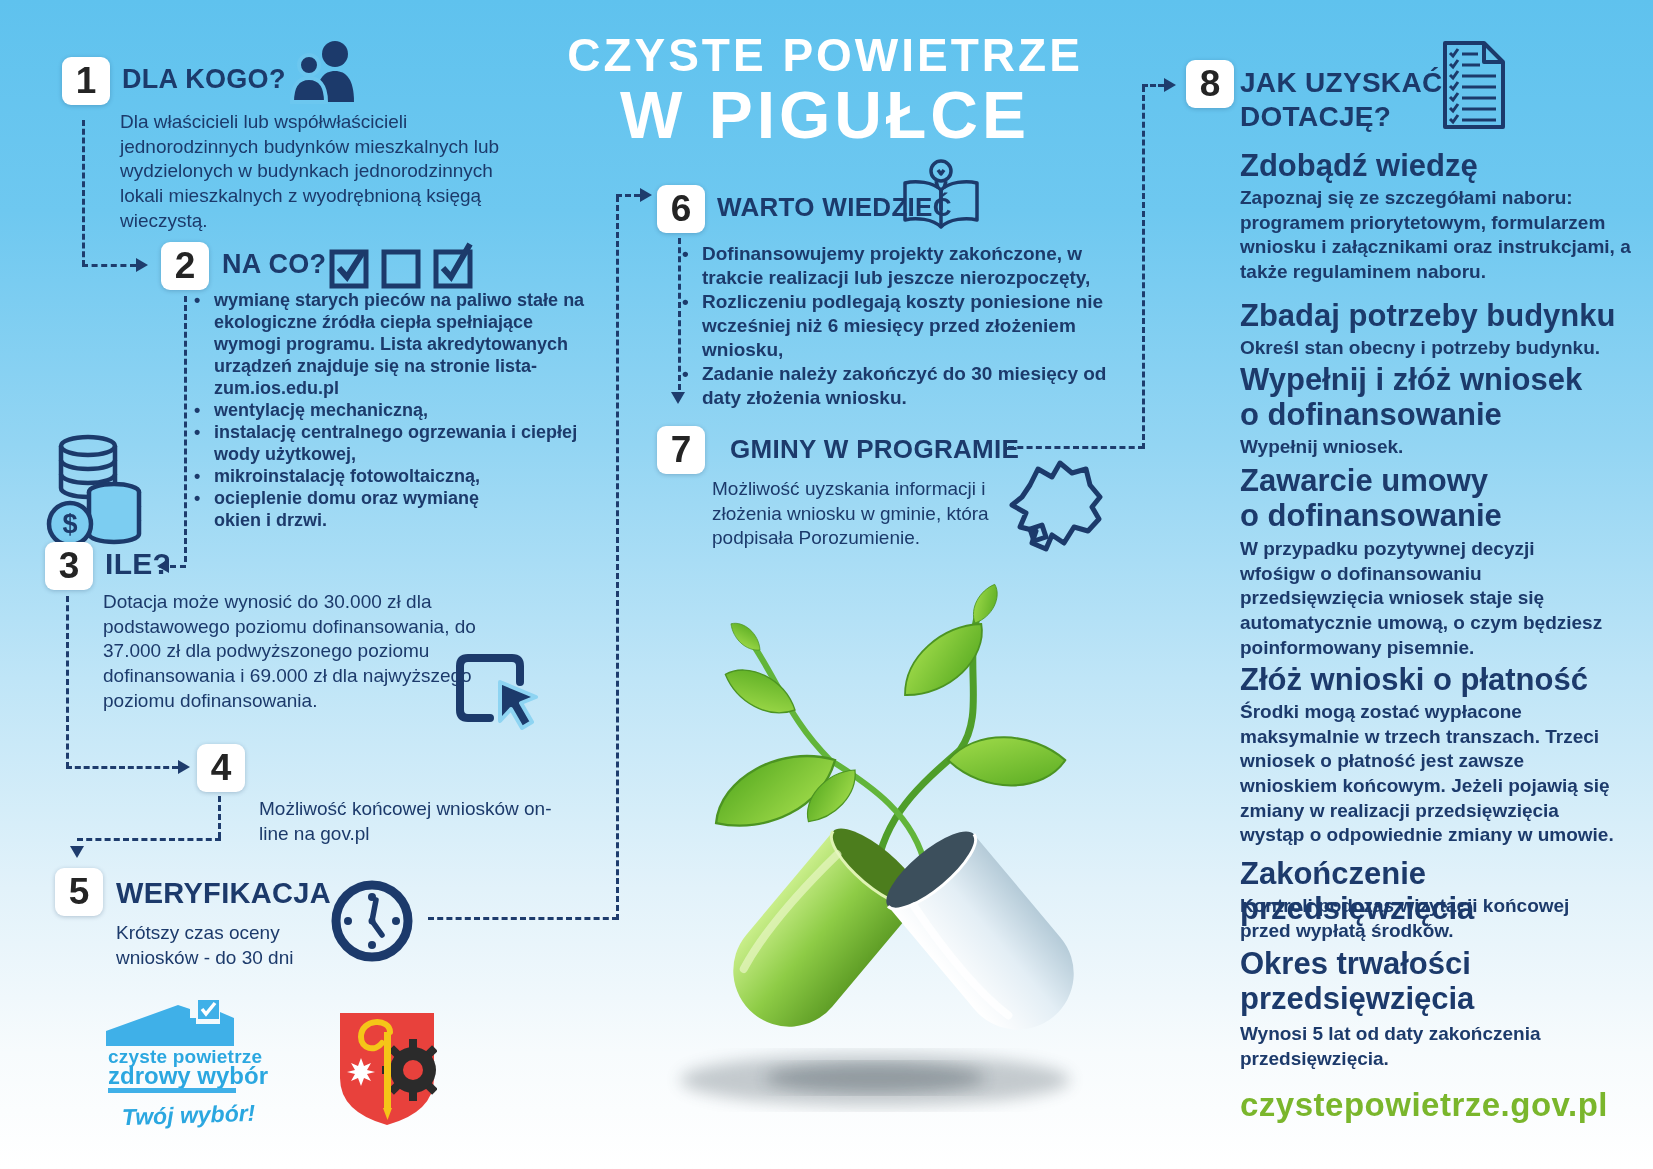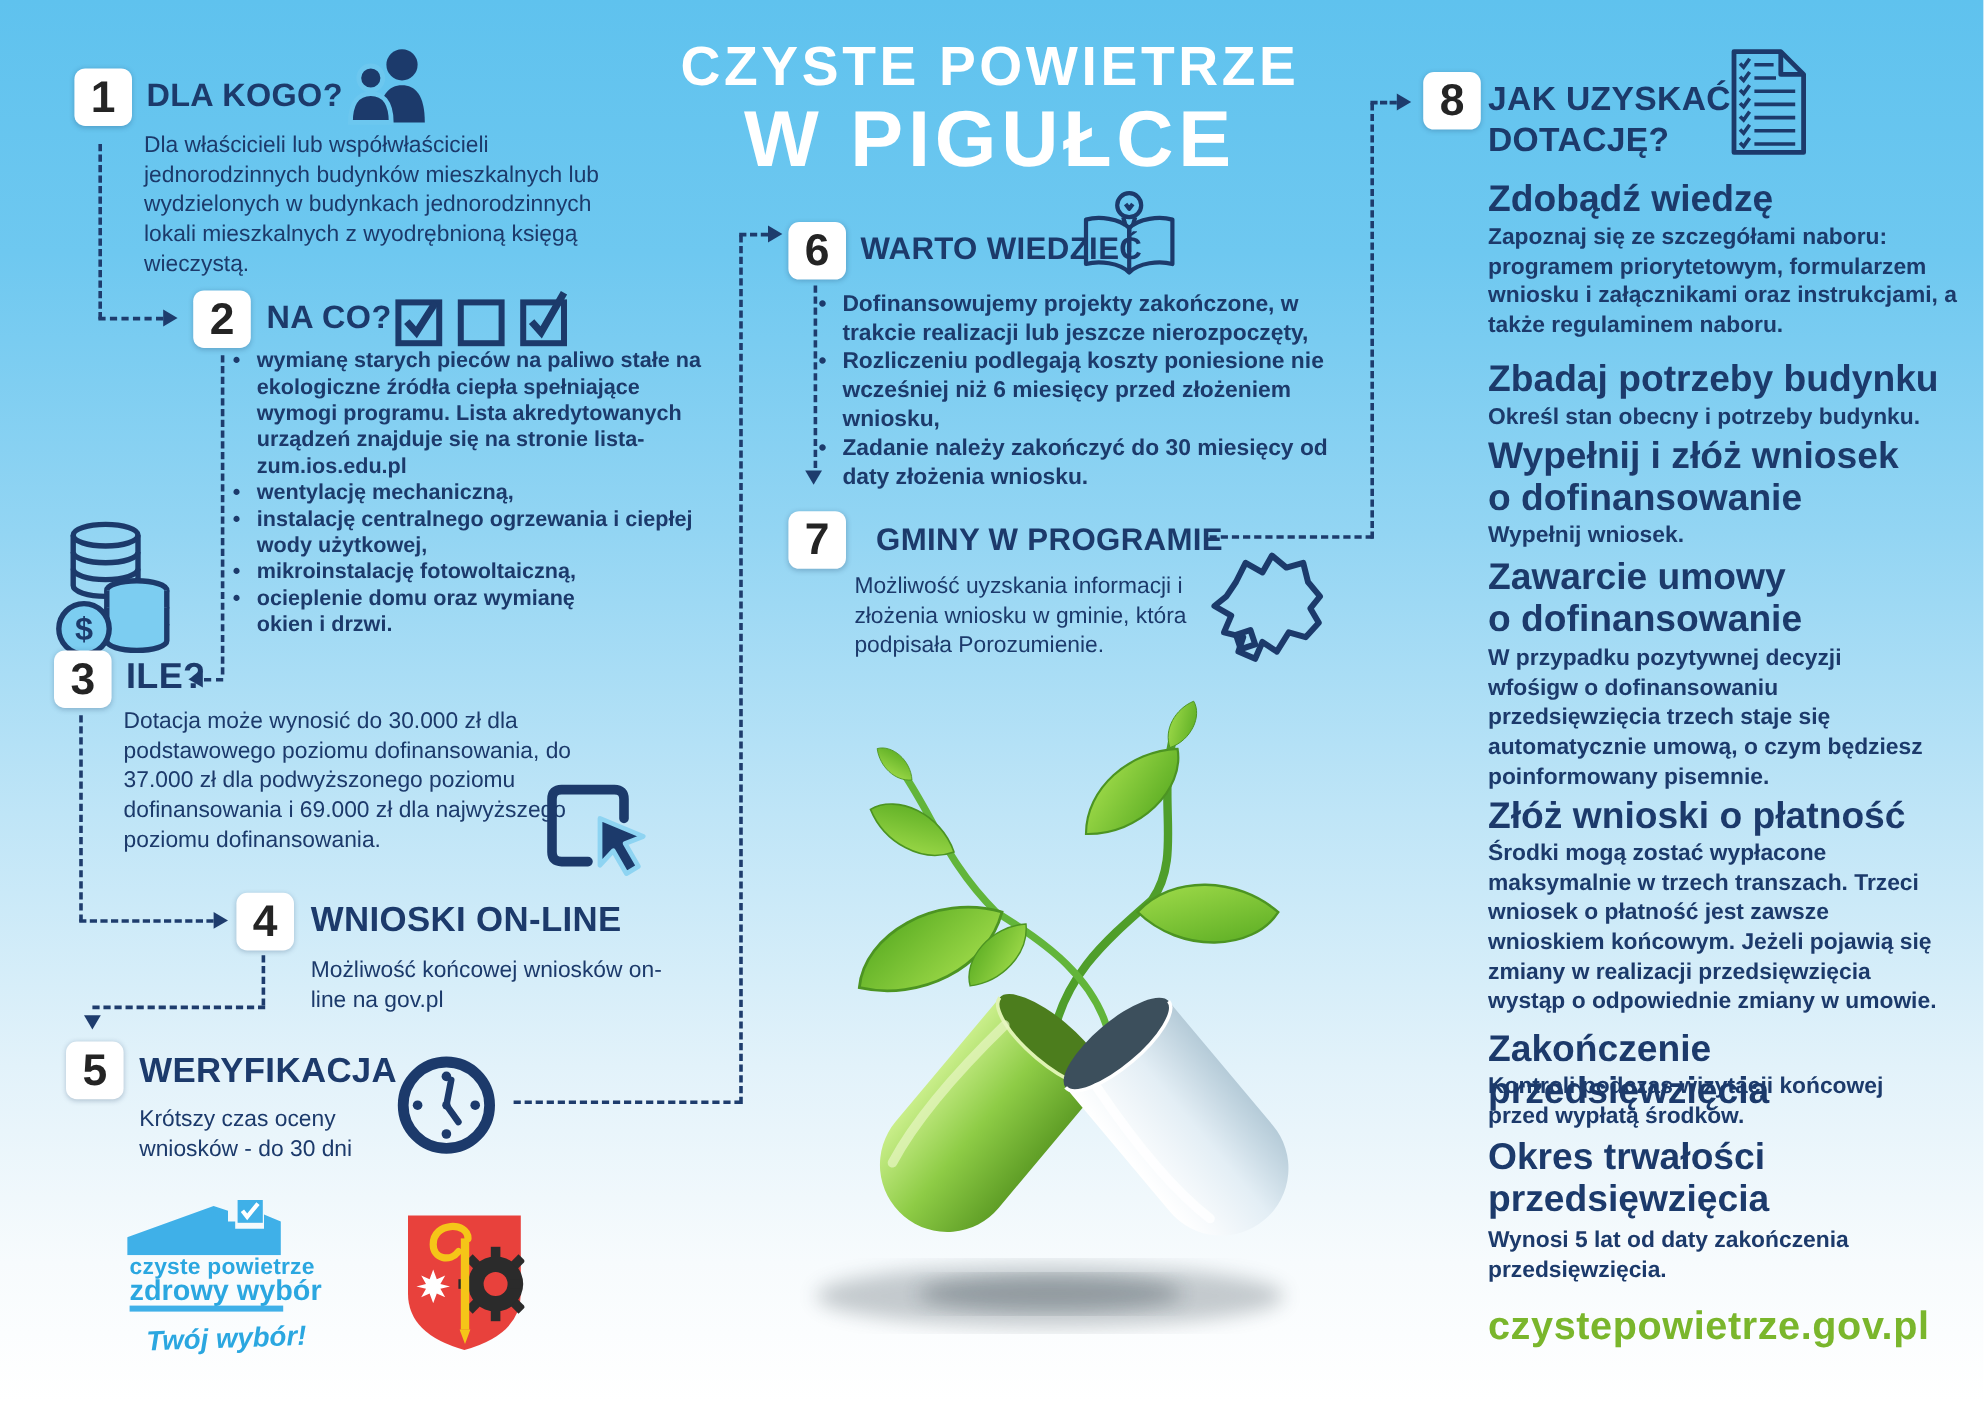--- a/index.html
+++ b/index.html
@@ -127,21 +127,20 @@
   <div class="badge" style="left:45px;top:542px;">3</div>
   <div class="t-sec" style="left:105px;top:547px;font-size:30px;">ILE?</div>
   <div class="body-t" style="left:103px;top:590px;width:410px;">Dotacja może wynosić do 30.000 zł dla podstawowego poziomu dofinansowania, do 37.000 zł dla podwyższonego poziomu dofinansowania i 69.000 zł dla najwyższego poziomu dofinansowania.</div>
 
   <svg class="abs" style="left:450px;top:648px;" width="108" height="95" viewBox="0 0 108 95">
     <path d="M40,70 H18 Q10,70 10,62 V18 Q10,10 18,10 H62 Q70,10 70,18 V34" fill="none" stroke="#1c3a6b" stroke-width="8" stroke-linecap="round"></path>
     <path d="M50,34 l36,15 l-15,6 l11,19 l-10,6 l-11,-19 l-11,12 Z" fill="#1c3a6b" stroke="#8ed4f2" stroke-width="4" stroke-linejoin="round"></path>
   </svg>
 
   <div class="badge" style="left:197px;top:744px;">4</div>
-  <div class="t-sec" style="left:259px;top:751px;font-size:29px;">WNIOSKI ON-LINE</div>
   <div class="body-t" style="left:259px;top:797px;width:310px;">Możliwość końcowej wniosków on-line na gov.pl</div>
 
   <div class="badge" style="left:55px;top:868px;">5</div>
   <div class="t-sec" style="left:116px;top:877px;font-size:29px;">WERYFIKACJA</div>
   <div class="body-t" style="left:116px;top:921px;width:240px;">Krótszy czas oceny wniosków - do 30 dni</div>
   <svg class="abs" style="left:330px;top:879px;" width="84" height="84" viewBox="0 0 84 84">
     <circle cx="42" cy="42" r="36" fill="none" stroke="#1c3a6b" stroke-width="9"></circle>
     <g fill="#1c3a6b">
       <circle cx="42" cy="18" r="4"></circle>
         <circle cx="66" cy="42" r="4"></circle>
@@ -214,21 +213,21 @@
 
   <div class="step-h" style="left:1240px;top:148px;">Zdobądź wiedzę</div>
   <div class="step-b" style="left:1240px;top:186px;width:392px;">Zapoznaj się ze szczegółami naboru: programem priorytetowym, formularzem wniosku i załącznikami oraz instrukcjami, a także regulaminem naboru.</div>
   <div class="step-h" style="left:1240px;top:298px;">Zbadaj potrzeby budynku</div>
   <div class="step-b" style="left:1240px;top:336px;width:400px;">Określ stan obecny i potrzeby budynku.</div>
   <div class="step-h" style="left:1240px;top:362px;">Wypełnij i złóż wniosek
 o dofinansowanie</div>
   <div class="step-b" style="left:1240px;top:435px;width:380px;">Wypełnij wniosek.</div>
   <div class="step-h" style="left:1240px;top:463px;">Zawarcie umowy
 o dofinansowanie</div>
-  <div class="step-b" style="left:1240px;top:537px;width:365px;">W przypadku pozytywnej decyzji wfośigw o dofinansowaniu przedsięwzięcia trzech staje się automatycznie umową, o czym będziesz poinformowany pisemnie.</div>
+  <div class="step-b" style="left:1240px;top:537px;width:365px;">W przypadku pozytywnej decyzji wfośigw o dofinansowaniu przedsięwzięcia wniosek staje się automatycznie umową, o czym będziesz poinformowany pisemnie.</div>
   <div class="step-h" style="left:1240px;top:662px;">Złóż wnioski o płatność</div>
   <div class="step-b" style="left:1240px;top:700px;width:378px;">Środki mogą zostać wypłacone maksymalnie w trzech transzach. Trzeci wniosek o płatność jest zawsze wnioskiem końcowym. Jeżeli pojawią się zmiany w realizacji przedsięwzięcia wystąp o odpowiednie zmiany w umowie.</div>
   <div class="step-h" style="left:1240px;top:856px;">Zakończenie przedsięwzięcia</div>
   <div class="step-b" style="left:1240px;top:894px;width:330px;">Kontroli podczas wizytacji końcowej przed wypłatą środków.</div>
   <div class="step-h" style="left:1240px;top:946px;">Okres trwałości
 przedsięwzięcia</div>
   <div class="step-b" style="left:1240px;top:1022px;width:330px;">Wynosi 5 lat od daty zakończenia przedsięwzięcia.</div>
 
   <a id="site-link" href="#">czystepowietrze.gov.pl</a>
 

